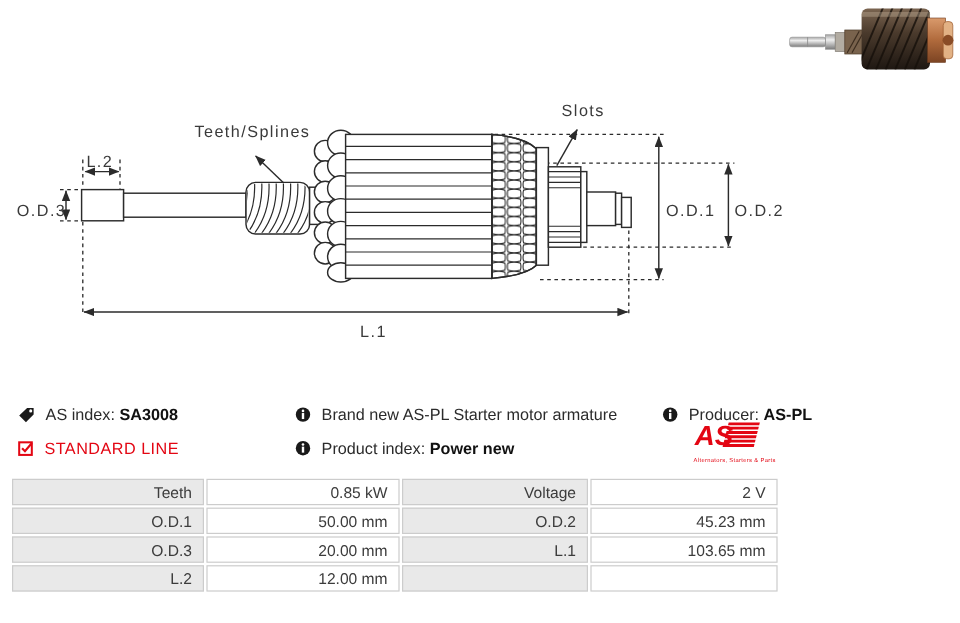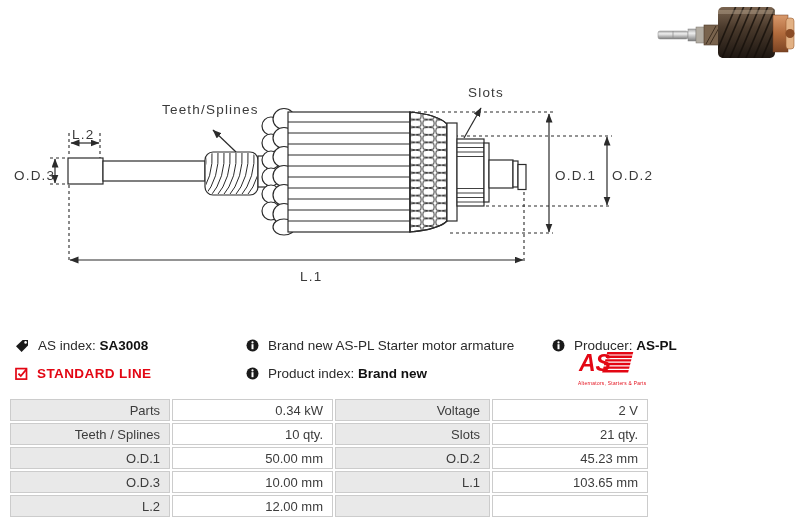--- a/index.html
+++ b/index.html
@@ -4,21 +4,21 @@
 <style>
   html,body{margin:0;padding:0;background:#fff;}
   body{width:800px;height:519px;position:relative;font-family:"Liberation Sans",sans-serif;overflow:hidden;color:#2b2b2b;}
   .abs{position:absolute;}
   
   svg text.dim{font-family:"Liberation Sans",sans-serif;font-size:13.5px;letter-spacing:1.2px;fill:#3a3a3a;}
   
   .meta-item{position:absolute;display:flex;align-items:center;gap:9px;font-size:13.5px;white-space:nowrap;}
   .meta-item .b{font-weight:bold;color:#111;}
   .red{color:#e30613;}
-  .std{font-weight:bold;letter-spacing:.4px;}
+  .std{font-weight:normal;letter-spacing:.4px;}
   .icon{flex:0 0 auto;display:inline-flex;}
   
   .logo{position:absolute;left:578px;top:349px;width:58px;text-align:right;}
   .logo-tagline{font-size:4.8px;color:#e30613;letter-spacing:.3px;margin-top:1px;white-space:nowrap;}
   
   table.spec{position:absolute;left:8px;top:397px;width:642px;border-collapse:separate;border-spacing:2px;table-layout:fixed;}
   table.spec td{height:20px;font-size:13px;color:#3c3c3c;text-align:right;padding:0 9px;border:1px solid #ccc;overflow:hidden;white-space:nowrap;}
   td.lbl{background:#e9e9e9;border-color:#d2d2d2;}
   td.val{background:#fff;}
 </style>
@@ -240,21 +240,21 @@
 <div class="meta-item" style="left:246px;top:366px">
   <span class="icon">
     <svg width="13" height="13" viewBox="0 0 13 13">
         <circle cx="6.5" cy="6.5" r="6" fill="#1a1a1a"></circle>
         <circle cx="6.5" cy="3.4" r="1.1" fill="#fff"></circle>
         <rect x="5.5" y="5.2" width="2" height="5" fill="#fff"></rect>
       </svg>
   </span>
   <span>
     <span>Product index:</span>
-    <span class="b">Brand new</span>
+    <span class="b">Power new</span>
   </span>
 </div>
 
 <div class="meta-item" style="left:552px;top:338px">
   <span class="icon">
     <svg width="13" height="13" viewBox="0 0 13 13">
         <circle cx="6.5" cy="6.5" r="6" fill="#1a1a1a"></circle>
         <circle cx="6.5" cy="3.4" r="1.1" fill="#fff"></circle>
         <rect x="5.5" y="5.2" width="2" height="5" fill="#fff"></rect>
       </svg>
@@ -282,40 +282,34 @@
 
 <table class="spec">
   <colgroup>
       <col style="width:160px">
       <col style="width:161px">
       <col style="width:155px">
       <col style="width:156px">
     </colgroup>
   <tbody>
     <tr>
-      <td class="lbl">Parts</td>
-      <td class="val">0.34 kW</td>
+      <td class="lbl">Teeth</td>
+      <td class="val">0.85 kW</td>
       <td class="lbl">Voltage</td>
       <td class="val">2 V</td>
-    </tr>
-    <tr>
-      <td class="lbl">Teeth / Splines</td>
-      <td class="val">10 qty.</td>
-      <td class="lbl">Slots</td>
-      <td class="val">21 qty.</td>
     </tr>
     <tr>
       <td class="lbl">O.D.1</td>
       <td class="val">50.00 mm</td>
       <td class="lbl">O.D.2</td>
       <td class="val">45.23 mm</td>
     </tr>
     <tr>
       <td class="lbl">O.D.3</td>
-      <td class="val">10.00 mm</td>
+      <td class="val">20.00 mm</td>
       <td class="lbl">L.1</td>
       <td class="val">103.65 mm</td>
     </tr>
     <tr>
       <td class="lbl">L.2</td>
       <td class="val">12.00 mm</td>
       <td class="lbl"></td>
       <td class="val"></td>
     </tr>
   </tbody>

